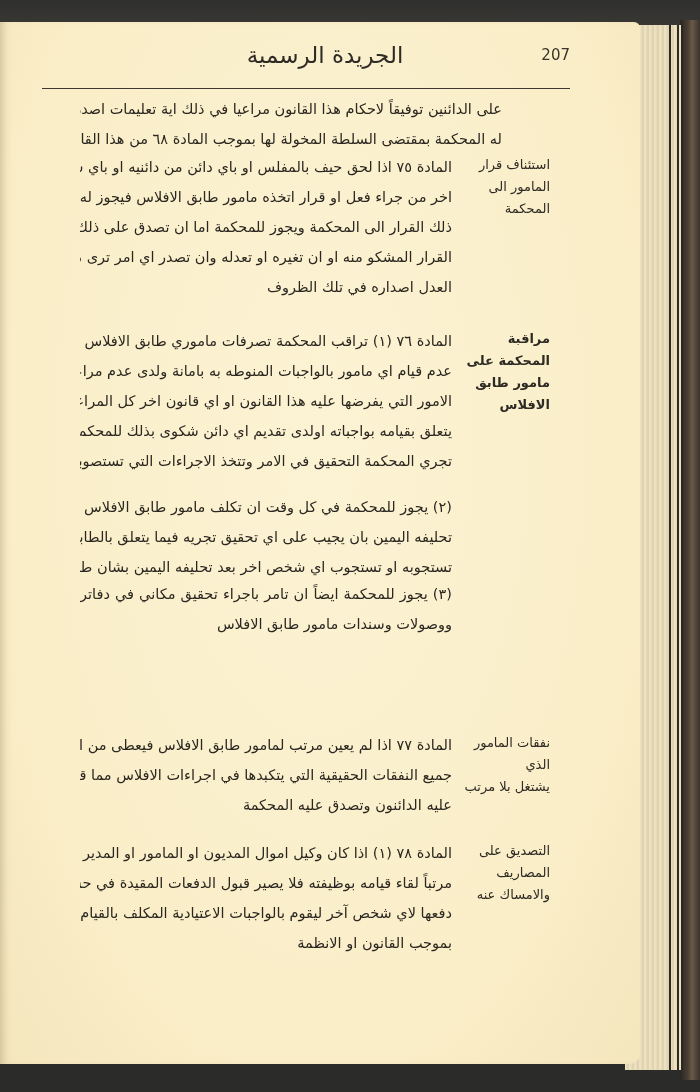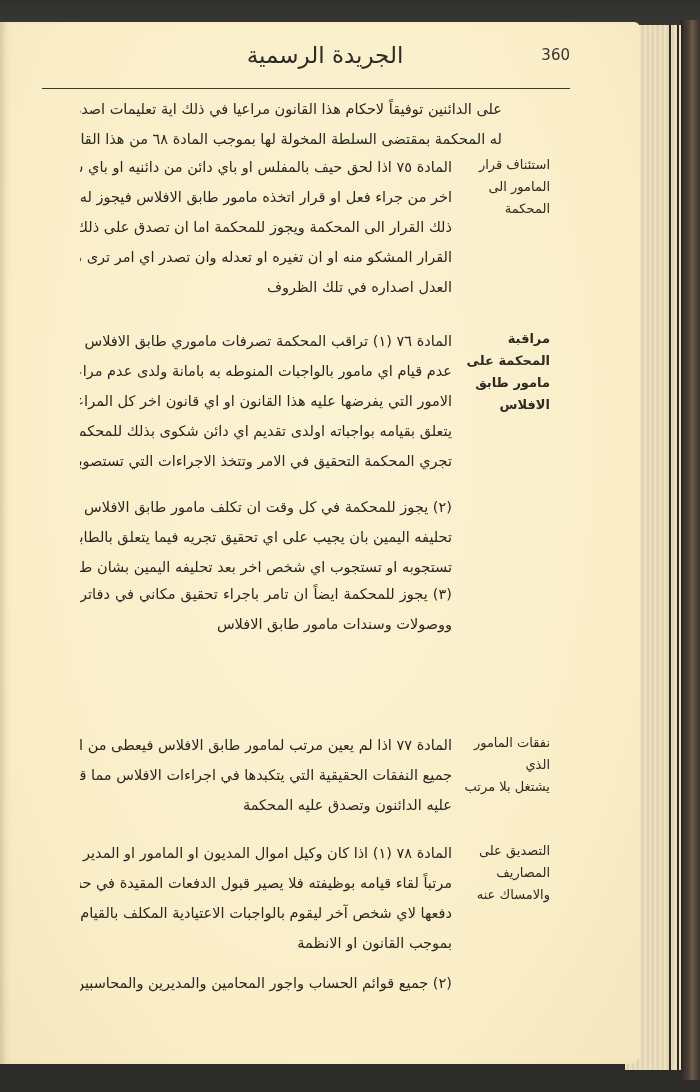--- a/index.html
+++ b/index.html
@@ -41,21 +41,21 @@
 <div class="bg-top"></div>
 <div class="bg-bottom"></div>
 <div class="cover-right"></div>
 <div class="page-stack">
   <span class="line" style="left:44px"></span>
   <span class="line" style="left:52px"></span>
 </div>
 
 <div class="page">
   <div class="header">
-    <span class="page-number">360</span>
+    <span class="page-number">207</span>
     <span class="running-title">الجريدة الرسمية</span>
   </div>
   <div class="header-rule"></div>
 
   <div class="text body-block" style="top:72px; width:422px; left:80px;">
     <span class="line">على الدائنين توفيقاً لاحكام هذا القانون مراعيا في ذلك اية تعليمات اصدرتها</span>
     <span class="line last">له المحكمة بمقتضى السلطة المخولة لها بموجب المادة ٦٨ من هذا القانون</span>
   </div>
 
   <div class="margin-note" style="top:132px;">
@@ -110,16 +110,13 @@
     <div>المصاريف</div>
     <div>والامساك عنه</div>
   </div>
   <div class="text body-block" style="top:816px;">
     <span class="line">المادة ٧٨ (١)   اذا كان وكيل اموال المديون او المامور او المدير يتلقى</span>
     <span class="line">مرتباً لقاء قيامه بوظيفته فلا يصير قبول الدفعات المقيدة في حساباته والتي</span>
     <span class="line">دفعها لاي شخص آخر ليقوم بالواجبات الاعتيادية المكلف بالقيام بها بنفسه</span>
     <span class="line last">بموجب القانون او الانظمة</span>
   </div>
 
-  <div class="text body-block" style="top:946px;">
-    <span class="line last">(٢)   جميع قوائم الحساب واجور المحامين والمديرين والمحاسبين</span>
-  </div>
 </div>
 
 </body></html>

